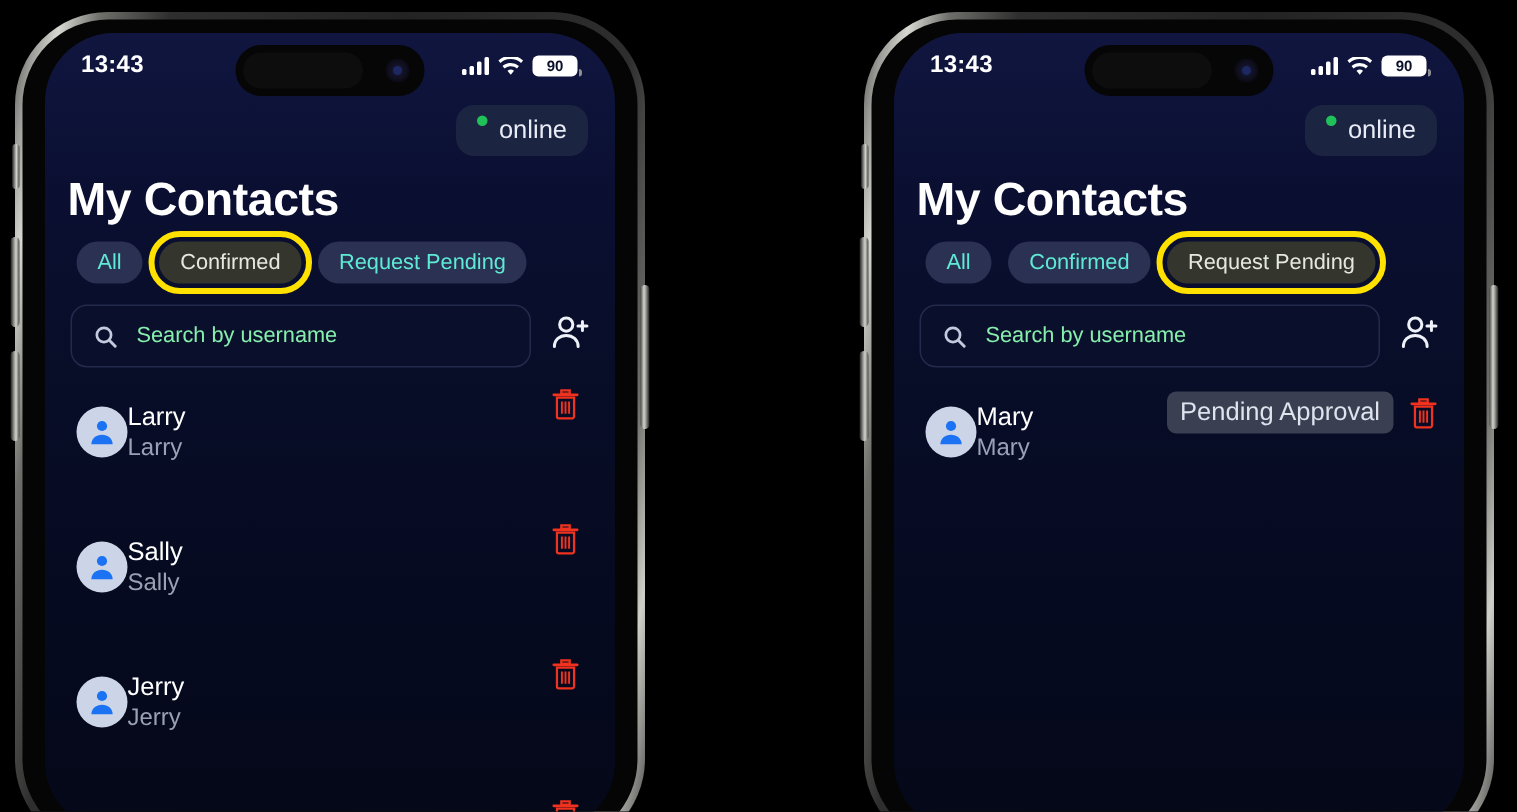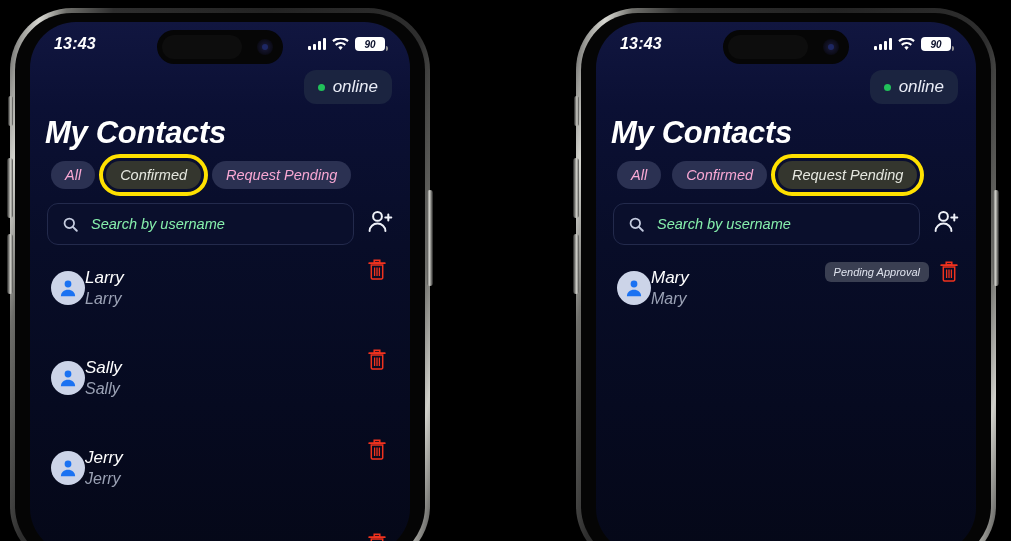--- a/index.html
+++ b/index.html
@@ -1,17 +1,17 @@
 <!DOCTYPE html>
 <html><head>
 <meta charset="utf-8">
 <style>
   html,body{margin:0;padding:0;background:#000;}
   body{width:1011px;height:541px;overflow:hidden;font-family:"Liberation Sans",sans-serif;}
-  .stage{position:relative;width:1011px;height:541px;background:#000;font-style:italic;}
+  .stage{position:relative;width:1011px;height:541px;background:#000;}
 
   
   .phone{position:absolute;top:8px;height:560px;width:420px;}
   .phone.left{left:10px;}
   .phone.right{left:576px;}
 
   .rail{
     position:absolute;inset:0;border-radius:62px;
     background:linear-gradient(100deg,#4b4b4b 0%,#9a9a96 3%,#d8d8d2 6%,#6e6e6a 11%,#2e2e2e 20%,
       #232323 50%,#2e2e2e 80%,#6e6e6a 89%,#d0d0ca 94%,#8a8a86 97%,#3d3d3d 100%);
@@ -54,32 +54,32 @@
     border-radius:20px;background:#060606;}
   .island .pill{position:absolute;left:5px;top:5px;width:80px;height:24px;border-radius:14px;
     background:#0d0d0d;}
   .island .cam{position:absolute;right:10px;top:9px;width:16px;height:16px;border-radius:50%;
     background:radial-gradient(circle at 50% 50%,#1b1b3a 0%,#121226 38%,#0a0a14 70%,#050505 100%);}
   .island .cam:after{content:"";position:absolute;left:5px;top:5px;width:6px;height:6px;
     border-radius:50%;background:#1f2a6b;opacity:.85;}
 
   
   .online-row{display:flex;justify-content:flex-end;padding:4px 18px 0 0;}
-  .online{display:flex;align-items:center;gap:8px;background:#1b2440;border-radius:12px;
+  .online{display:flex;align-items:flex-start;gap:8px;background:#1b2440;border-radius:12px;
     padding:7px 14px;}
   .dot{width:7px;height:7px;border-radius:50%;background:#21c15a;}
   .online span{color:#e9ecf6;font-size:17px;}
 
   
   .title{color:#fff;font-size:31px;font-weight:700;letter-spacing:-.3px;padding:11px 0 0 15px;}
 
   
   .tabs{display:flex;align-items:center;gap:11px;padding:10px 0 0 21px;}
   .tab{border-radius:14px;padding:6px 14px;font-size:14.5px;white-space:nowrap;position:relative;}
-  .tab.off{background:#2b3152;color:#f9a8d4;}
+  .tab.off{background:#2b3152;color:#5eead4;}
   .tab.on{background:#34362e;color:#e6e8e0;}
   .tab.ring:before{content:"";position:absolute;left:-7px;top:-7px;right:-7px;bottom:-7px;
     border:4px solid #FFE100;border-radius:22px;}
 
   
   .searchrow{display:flex;align-items:center;gap:12px;padding:14px 16px 0 17px;}
   .search{flex:1;display:flex;align-items:center;gap:12px;height:40px;border-radius:11px;
     background:#0a0f2c;border:1px solid #232a4c;padding:0 14px;}
   .search .ph{color:#86efac;font-size:14.5px;}
   .adduser{width:28px;height:28px;flex:0 0 28px;}
@@ -88,21 +88,21 @@
   .list{padding:14px 0 0 0;}
   .row{position:relative;display:flex;align-items:center;padding:0 18px 0 21px;height:58px;
     margin-bottom:32px;}
   .row.compact{margin-bottom:0;}
   .avatar{width:34px;height:34px;flex:0 0 34px;border-radius:50%;background:#ccd4e8;
     display:flex;align-items:center;justify-content:center;}
   .names{display:flex;flex-direction:column;gap:1px;flex:1;min-width:0;}
   .nm{color:#fff;font-size:17px;line-height:20px;}
   .un{color:#9aa1b4;font-size:16px;line-height:20px;}
   .rowright{display:flex;align-items:center;gap:11px;align-self:flex-start;margin-top:2px;}
-  .pending{background:#3a3f52;color:#dfe3ee;font-size:11px;border-radius:6px;padding:4px 9px;
+  .pending{background:#3a3f52;color:#dfe3ee;font-size:17px;border-radius:6px;padding:4px 9px;
     white-space:nowrap;}
   .trash{width:18px;height:21px;flex:0 0 18px;}
   .row .trash-abs{position:absolute;right:24px;top:0;}
   .cut{position:relative;height:16px;}
   .cut .trash-abs{position:absolute;right:24px;top:4px;overflow:hidden;height:12px;}
 </style>
 </head>
 <body>
 
 <div class="stage">

